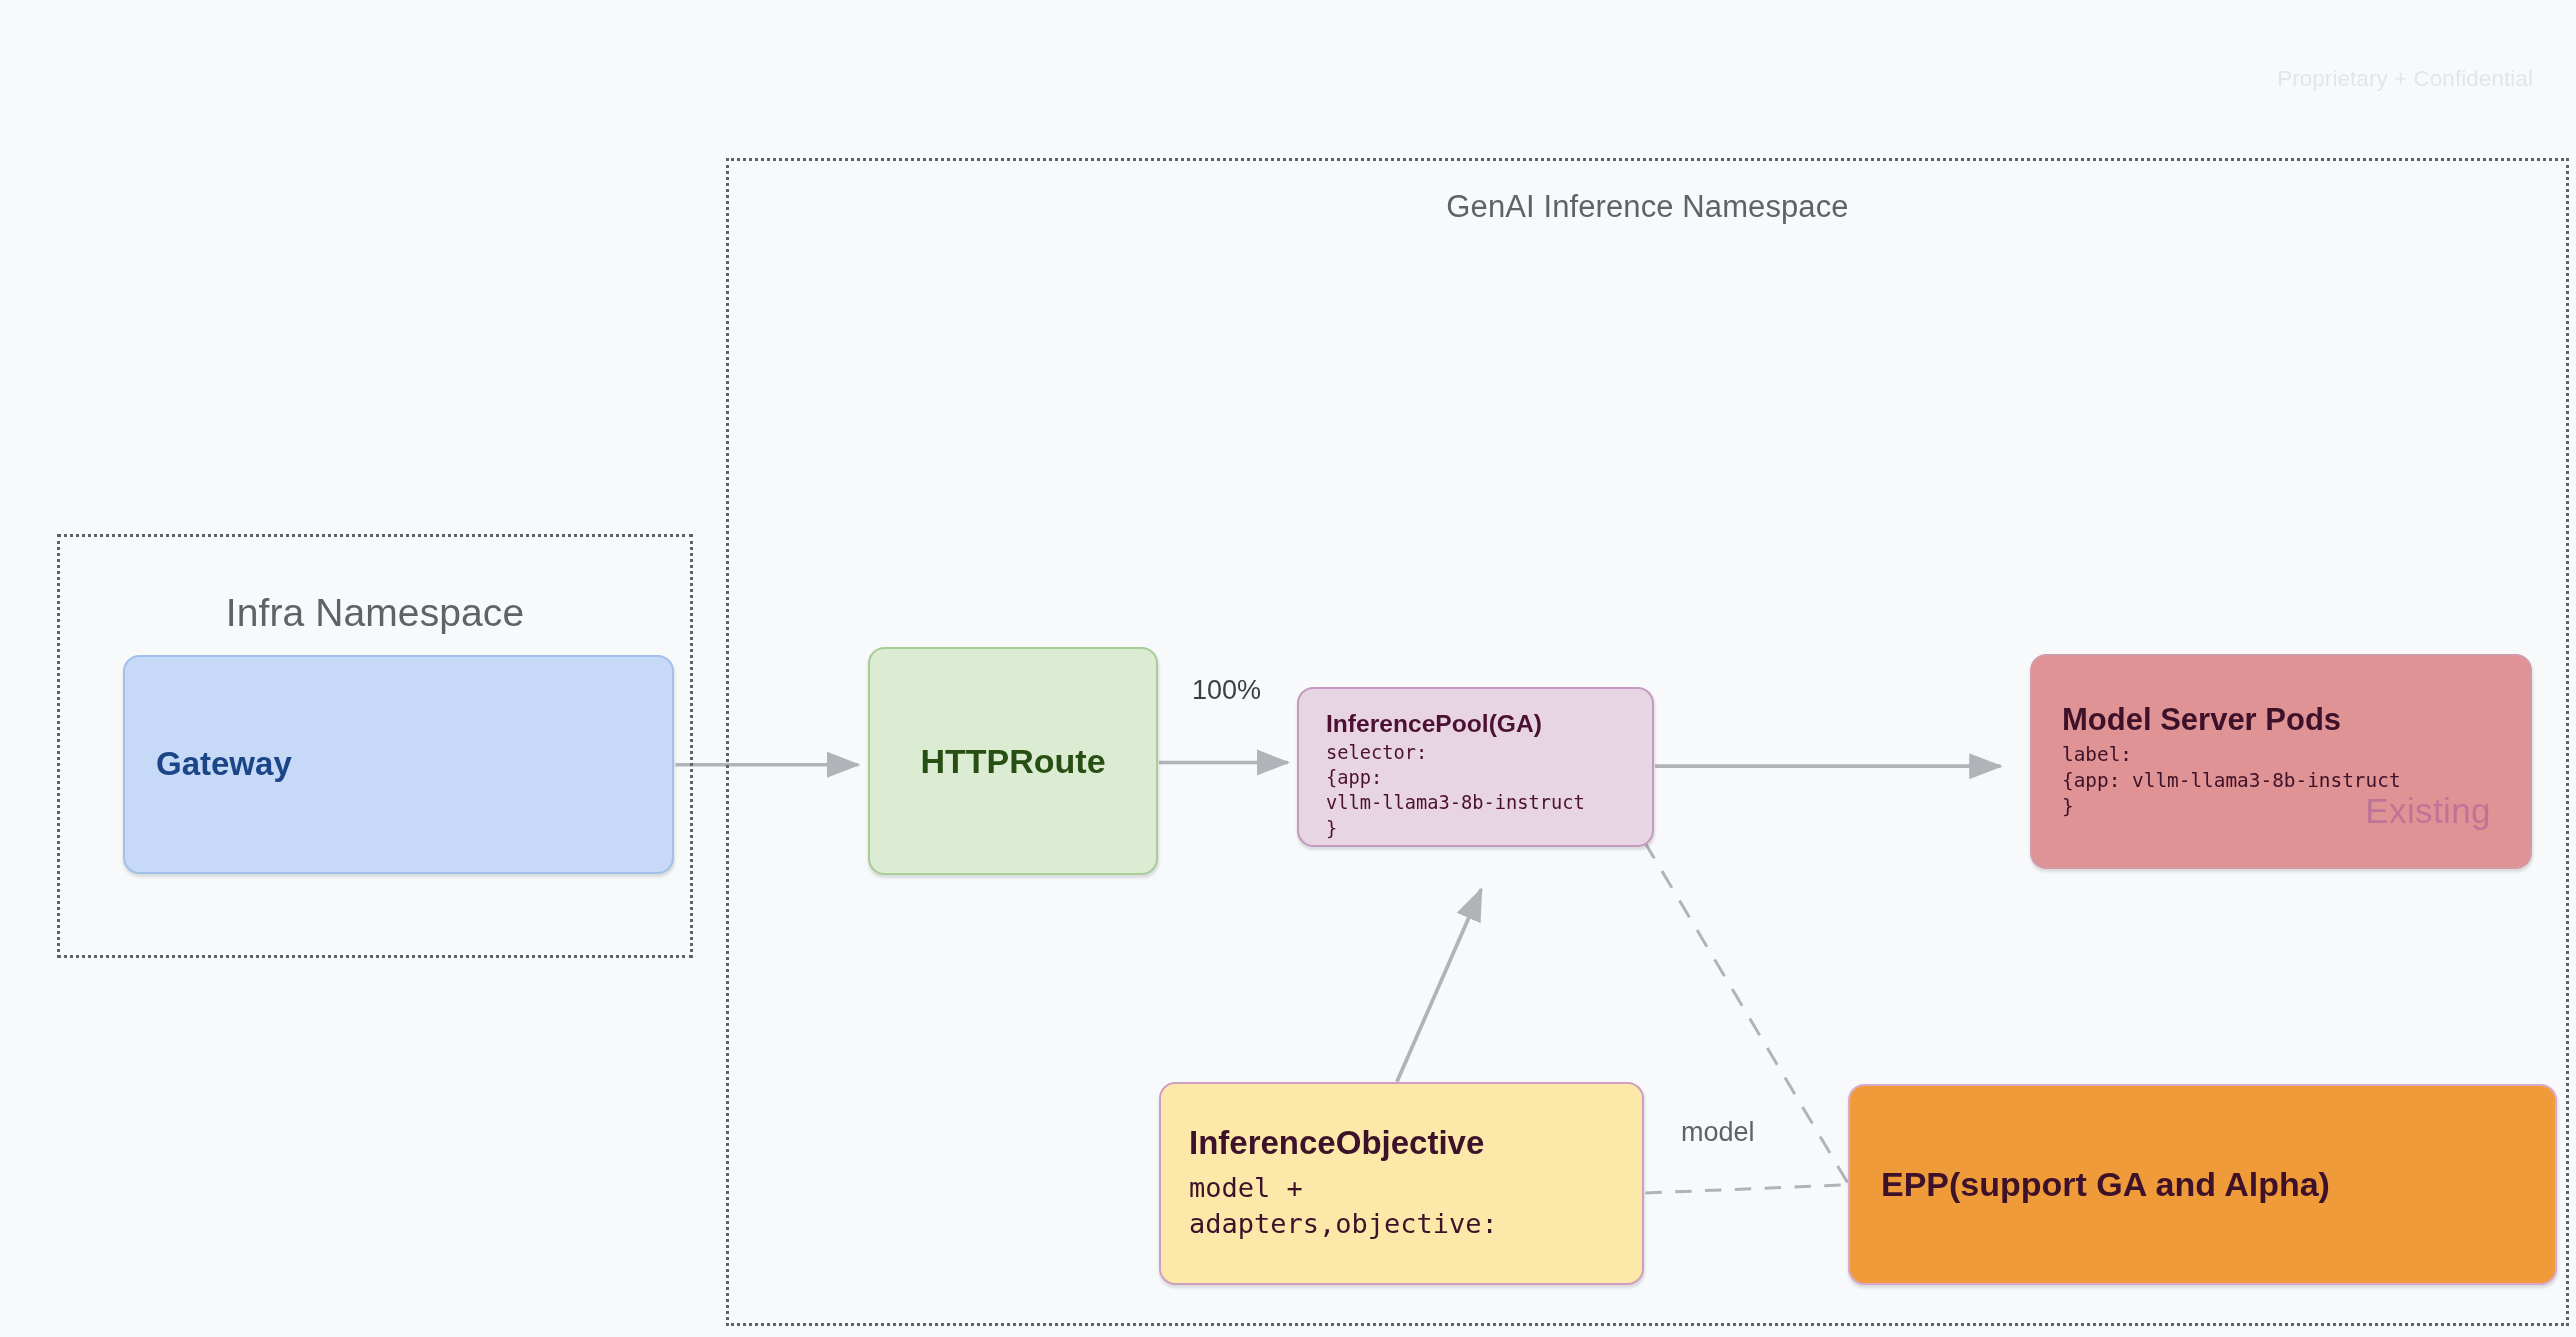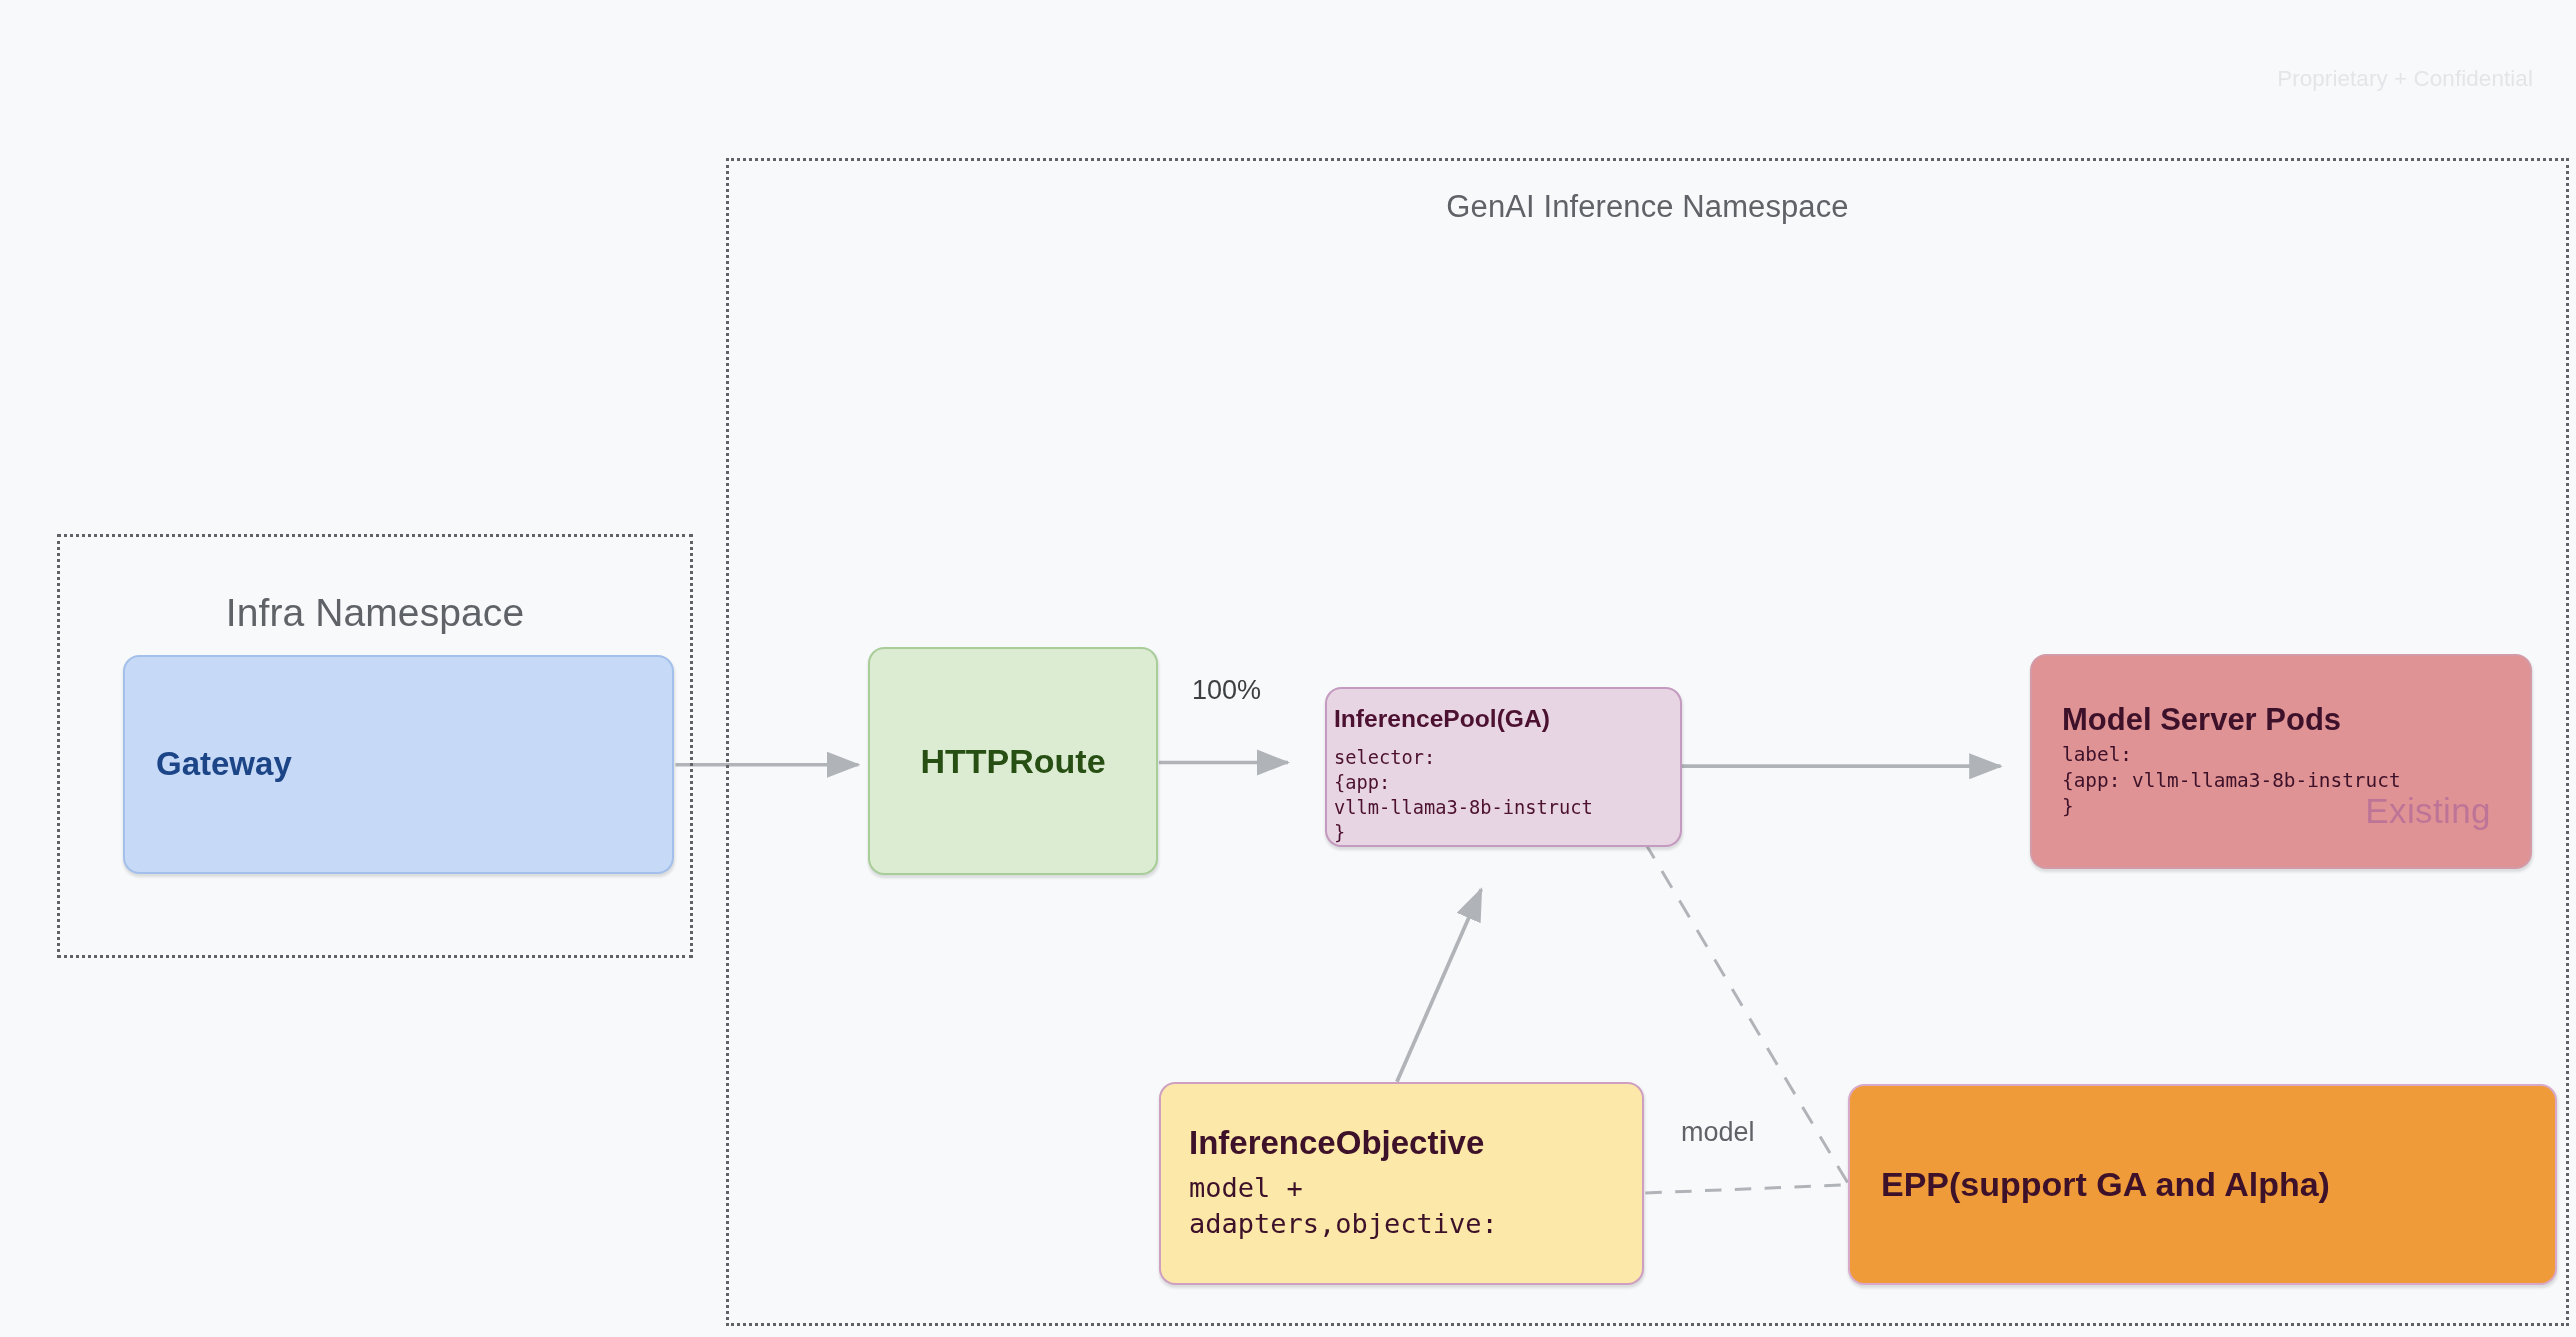--- a/index.html
+++ b/index.html
@@ -113,24 +113,23 @@
   }
 
   
   #inferencepool {
     left: 1297px;
     top: 687px;
     width: 357px;
     height: 160px;
     background: #e8d5e3;
     border: 2.2px solid #c49ac0;
-    padding: 0 7px;
-    justify-content: space-between;
+    padding: 0 27px;
+    justify-content: center;
     padding-top: 16.4px;
-    margin-left: 28px;
   }
   #inferencepool .title {
     color: #4c1130;
     font-size: 24.6px;
     margin-bottom: 3px;
   }
   #inferencepool .body {
     color: #4c1130;
     font-size: 18.7px;
   }

